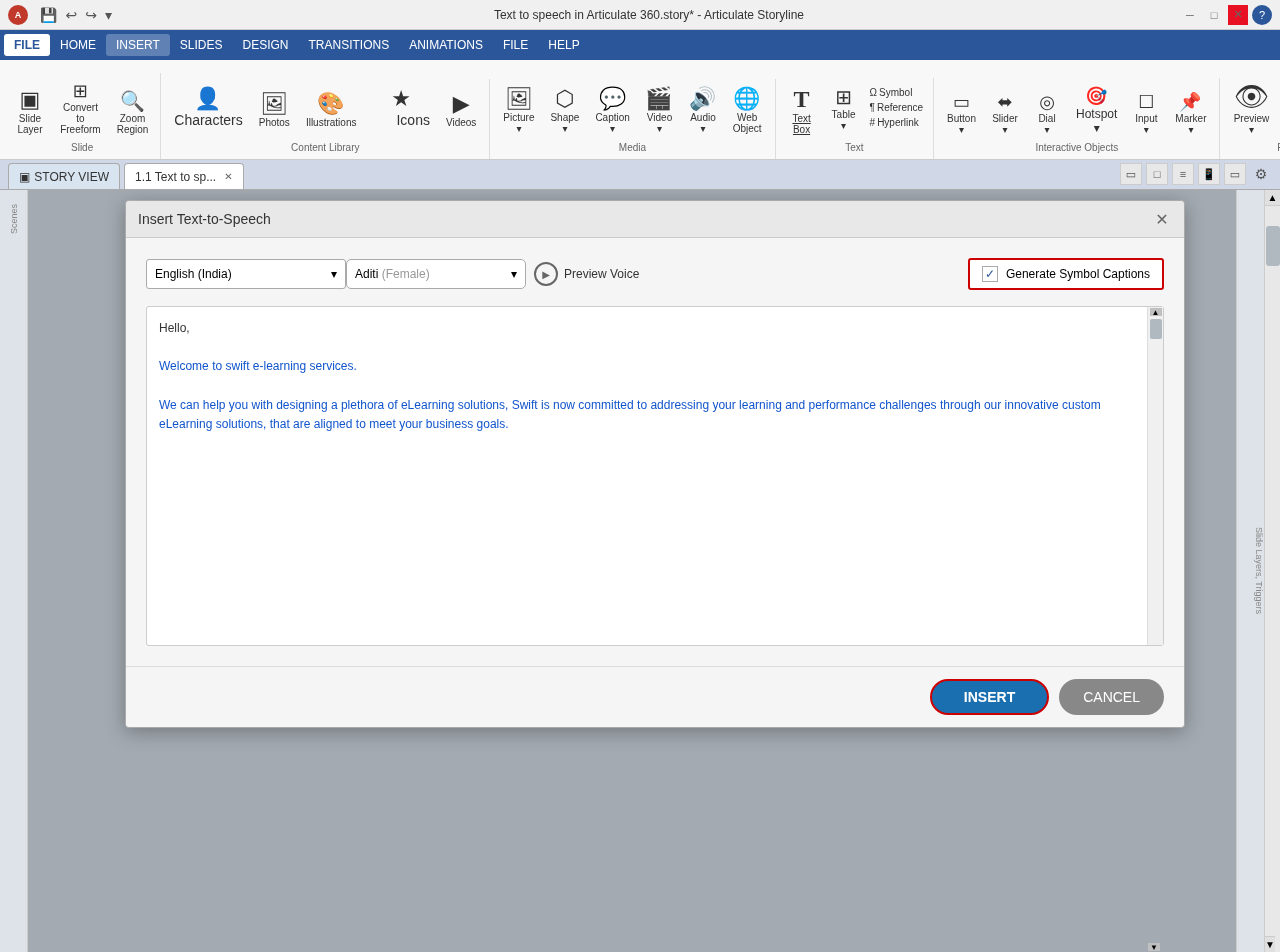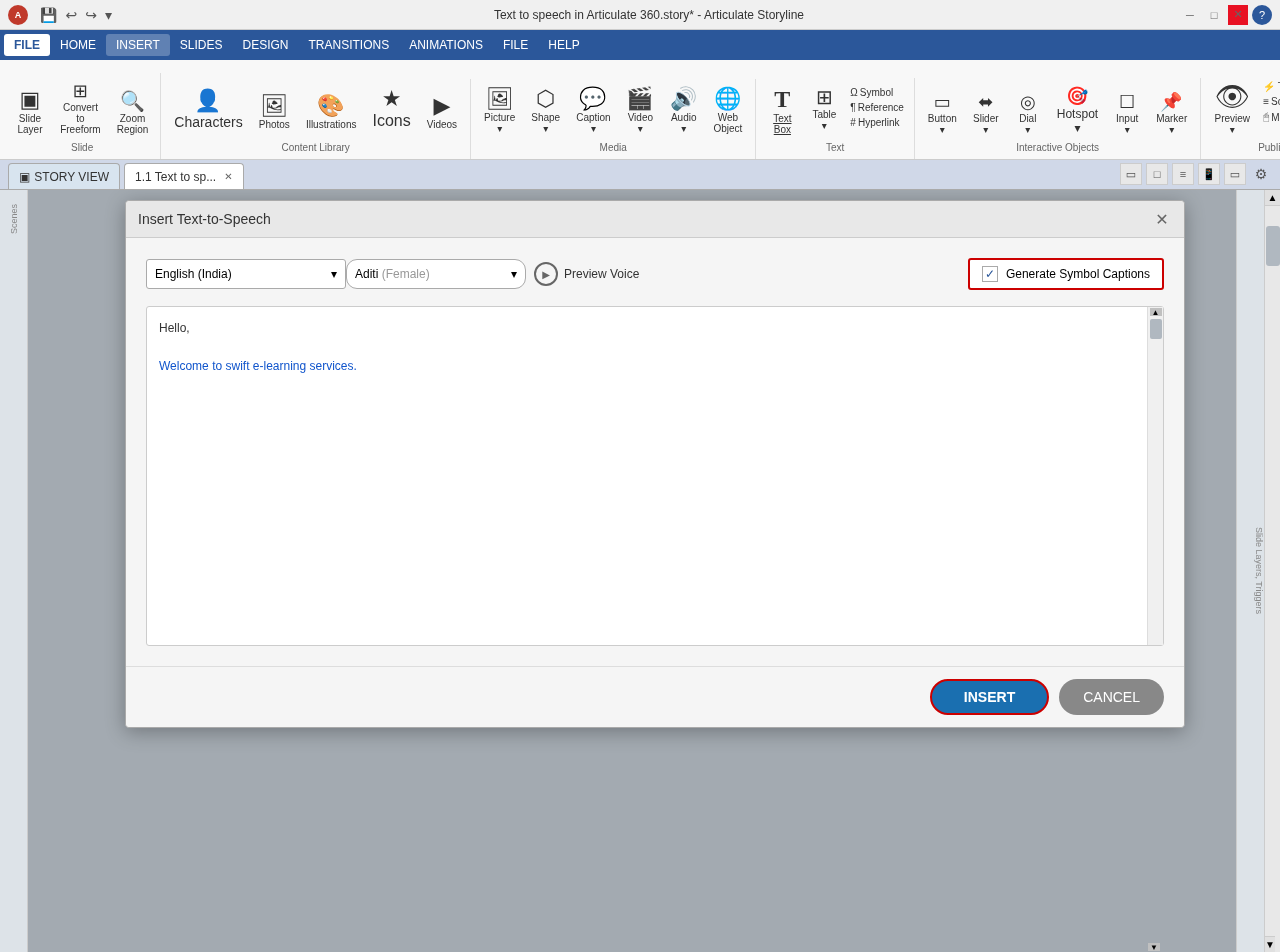--- a/index.html
+++ b/index.html
@@ -238,21 +238,21 @@
       align-items: center;
       justify-content: space-between;
       cursor: pointer;
     }
     .voice-select {
       width: 180px;
       height: 30px;
       padding: 4px 8px;
       border: 1px solid #aaa;
       background: white;
-      border-radius: 11px;
+      border-radius: 5px;
       font-size: 12px;
       display: flex;
       align-items: center;
       justify-content: space-between;
       cursor: pointer;
     }
     .voice-select .female { color: #999; }
     .preview-voice-btn {
       display: flex;
       align-items: center;
@@ -464,21 +464,21 @@
       <div class="ribbon-btn">
         <span class="icon">🖼</span>
         <span style="font-size:10px;">Photos</span>
       </div>
       <div class="ribbon-btn">
         <span class="icon">🎨</span>
         <span style="font-size:10px;">Illustrations</span>
       </div>
       <div class="ribbon-btn">
         <span class="icon">★</span>
-        <span style="font-size:16px;">Icons</span>
+        <span style="font-size:14px;margin-left:24px;">Icons</span>
       </div>
       <div class="ribbon-btn">
         <span class="icon">▶</span>
         <span style="font-size:10px;">Videos</span>
       </div>
     </div>
     <div class="ribbon-group-label">Content Library</div>
   </div>
 
   <div class="ribbon-group">
@@ -650,20 +650,21 @@
               <span>Generate Symbol Captions</span>
             </div>
           </div>
 
           <div id="text-area-container">
             <div id="text-content" contenteditable="true" style="">
               <p class="normal">Hello,</p>
               <br>
               <p style="color:#1155cc;">Welcome to swift e-learning services.</p>
               <br>
+              <p style="color:#1155cc;">We can help you with designing a plethora of eLearning solutions, Swift is now committed to addressing your learning and performance challenges through our innovative custom eLearning solutions, that are aligned to meet your business goals.</p>
             </div>
             <div id="text-scrollbar">
               <div style="width:12px;height:8px;background:#c0c0c0;margin:1px auto;font-size:8px;display:flex;align-items:center;justify-content:center;">▲</div>
               <div class="text-scroll-thumb"></div>
               <div style="width:12px;height:8px;background:#c0c0c0;margin:1px auto;font-size:8px;display:flex;align-items:center;justify-content:center;position:absolute;bottom:0;">▼</div>
             </div>
           </div>
         </div>
 
         <div id="dialog-footer">

